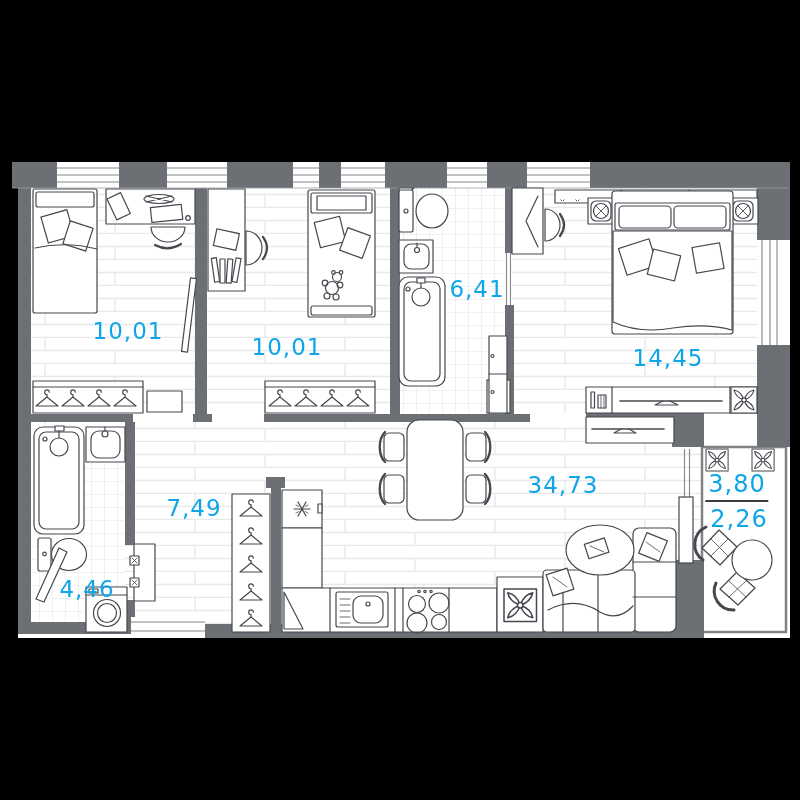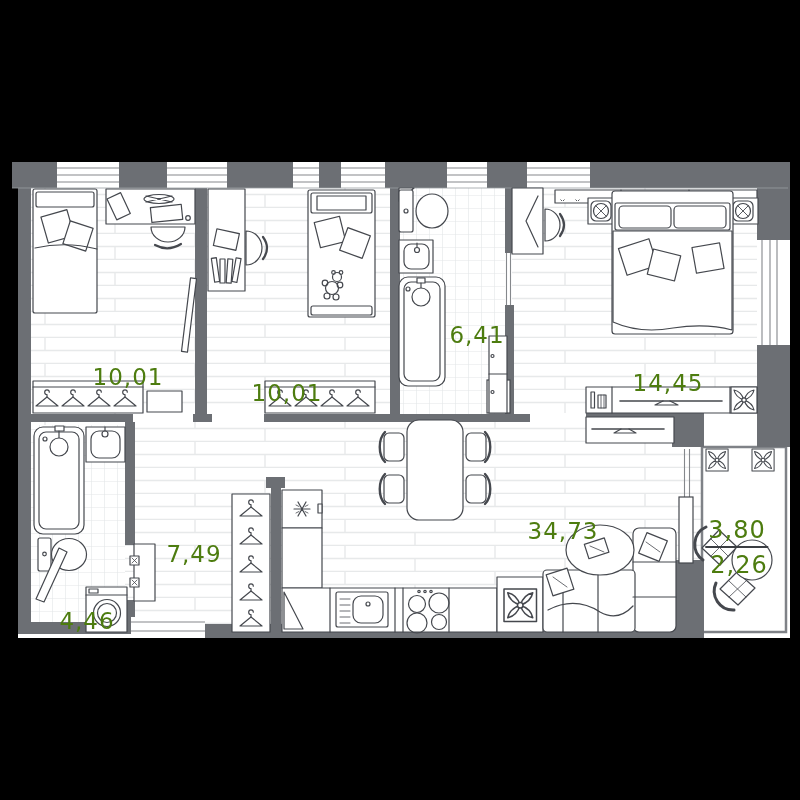--- a/index.html
+++ b/index.html
@@ -1,20 +1,20 @@
 <!DOCTYPE html>
 <html><head>
 <meta charset="utf-8">
 <style>
   html,body{margin:0;padding:0;background:#000;}
   .stage{position:relative;width:800px;height:800px;background:#000;overflow:hidden;
          font-family:"DejaVu Sans","Liberation Sans",sans-serif;}
   .stage svg{position:absolute;left:0;top:0;}
-  .lbl{position:absolute;transform:translate(-50%,-50%);color:#4d7c0f;font-size:23px;
-       letter-spacing:1px;white-space:nowrap;line-height:1;margin-top:46px;}
+  .lbl{position:absolute;transform:translate(-50%,-50%);color:#0ea5e9;font-size:23px;
+       letter-spacing:1px;white-space:nowrap;line-height:1;}
   .lbl.balc{font-size:24px;}
   .lbl.balc-total{border-bottom:2px solid #3b3e43;padding:0 3px 4px;}
 </style>
 </head>
 <body>
 
 <div class="stage">
 <svg width="800" height="800" viewBox="0 0 800 800">
   <defs>
     <pattern id="planks" width="150" height="26" patternUnits="userSpaceOnUse">
@@ -370,19 +370,19 @@
       <path d="M737,572 L755,588 L738,605 L720,589 Z"></path>
       <path d="M729,581 L746,597 M746,581 L729,597" fill="none" stroke-width="0.8"></path>
     </g>
     <circle cx="752" cy="560" r="20"></circle>
   </g>
 </svg>
 
   <div class="lbl" style="left:128px;top:331px;">10,01</div>
   <div class="lbl" style="left:287px;top:347px;">10,01</div>
   <div class="lbl" style="left:477px;top:289px;">6,41</div>
-  <div class="lbl" style="left:668px;top:337px;">14,45</div>
+  <div class="lbl" style="left:668px;top:358px;">14,45</div>
   <div class="lbl" style="left:194px;top:508px;text-align:right;">7,49</div>
-  <div class="lbl" style="left:87px;top:575px;">4,46</div>
+  <div class="lbl" style="left:87px;top:589px;">4,46</div>
   <div class="lbl" style="left:563px;top:485px;">34,73</div>
   <div class="lbl balc balc-total" style="left:737px;top:487px;">3,80</div>
   <div class="lbl balc" style="left:739px;top:519px;">2,26</div>
 </div>
 
 </body></html>

